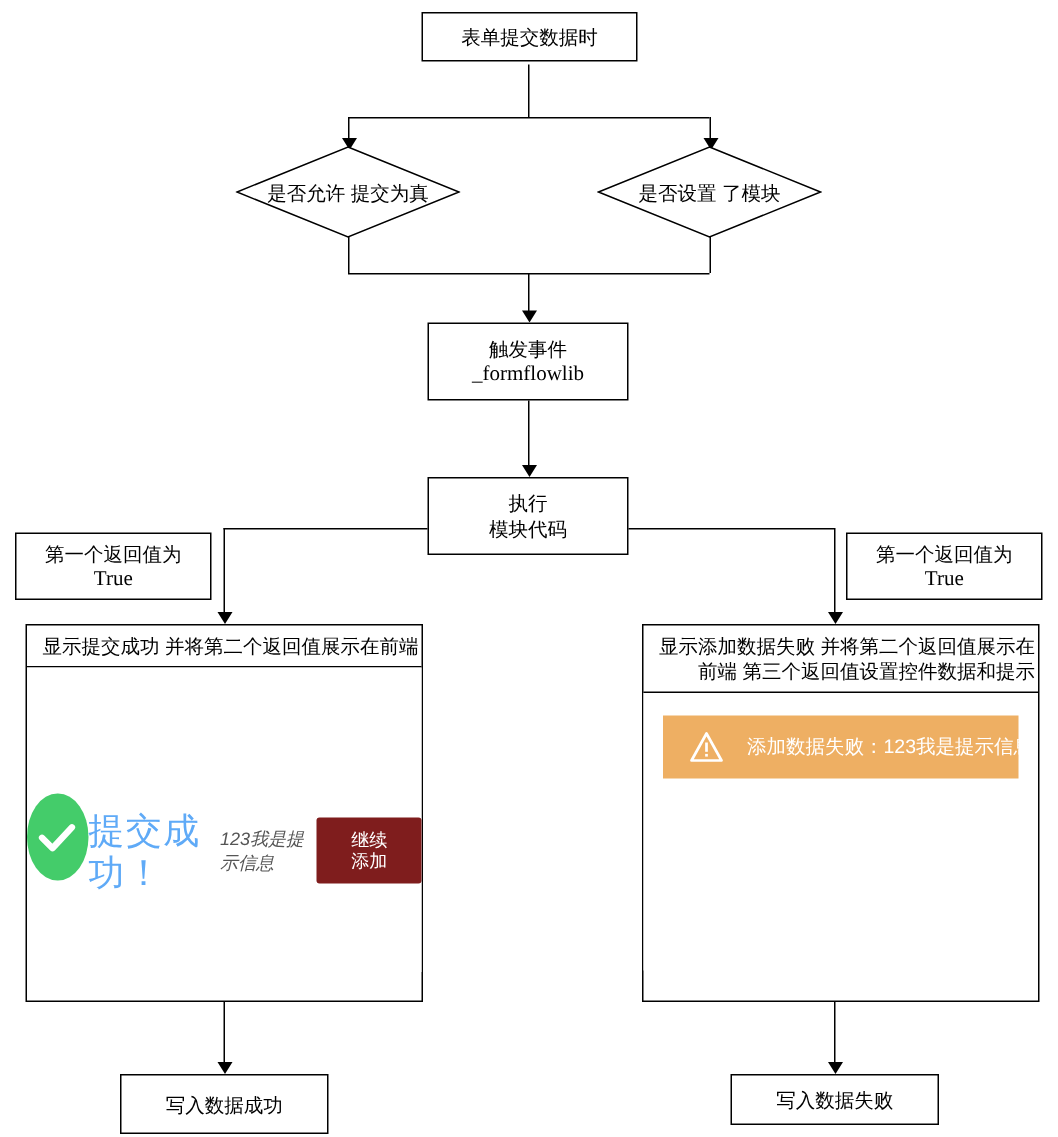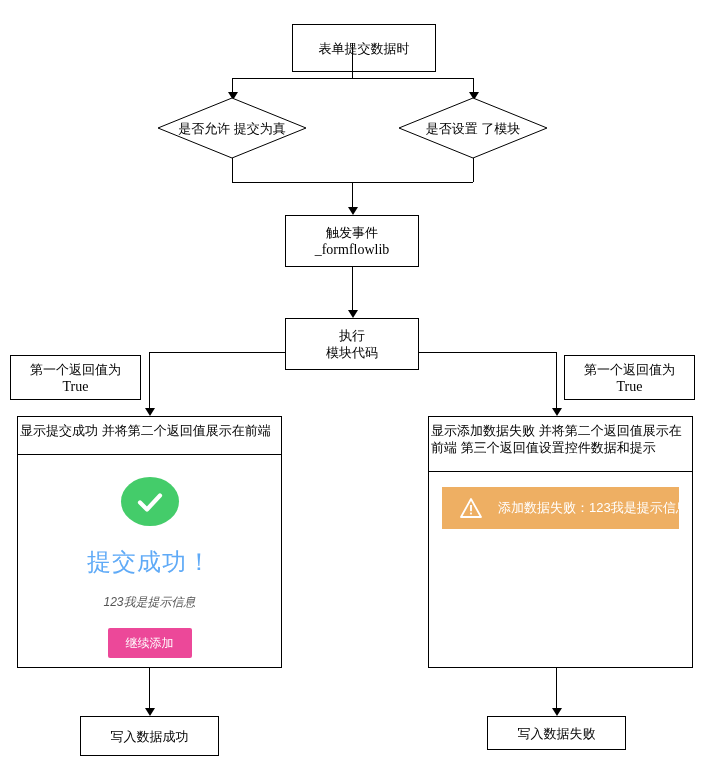--- a/index.html
+++ b/index.html
@@ -82,35 +82,35 @@
   
   .resultbox {
     position: absolute;
     box-sizing: border-box;
     border: 1px solid #000000;
     background: #ffffff;
   }
   .resultbox .caption {
     box-sizing: border-box;
     border-bottom: 1px solid #000000;
-    text-align: left;
+    text-align: right;
     font-size: 13px;
     line-height: 17px;
-    padding: 5px 2px 15px 2px;
+    padding: 5px 2px 5px 2px;
   }
   .resultbox .body {
     box-sizing: border-box;
     background: #ffffff;
     position: relative;
   }
 
   
   .success-body {
     display: flex;
-    flex-direction: column;
+    flex-direction: row;
     align-items: center;
     justify-content: flex-start;
     padding-top: 22px;
   }
   .check-circle {
     width: 58px;
     height: 58px;
     border-radius: 50%;
     background: #44cc6a;
     display: flex;
@@ -126,21 +126,21 @@
   }
   .success-msg {
     margin-top: 18px;
     color: #555555;
     font-size: 12px;
     line-height: 16px;
     font-style: italic;
   }
   .continue-btn {
     margin-top: 18px;
-    background: #ec4899;
+    background: #7f1d1d;
     color: #ffffff;
     font-size: 12px;
     line-height: 14px;
     padding: 8px 18px;
     border: none;
     border-radius: 2px;
     cursor: pointer;
     font-family: inherit;
   }
 
@@ -171,21 +171,21 @@
     font-size: 13px;
     line-height: 18px;
     white-space: nowrap;
   }
 </style>
 </head>
 <body>
 
 <div id="canvas">
 
-  <div class="node" style="left:292px; top:8px; width:144px; height:48px;margin-top:16px;">
+  <div class="node" style="left:281px; top:8px; width:144px; height:33px;">
     <span class="ln">表单提交数据时</span>
   </div>
 
   <div class="vline" style="left:352px; top:43px; height:35px;"></div>
 
   <div class="hline" style="left:232px; top:78px; width:241px;"></div>
 
   <div class="vline" style="left:232px; top:78px; height:17px;"></div>
   <div class="arrow" style="left:228px; top:92px;"></div>
 

